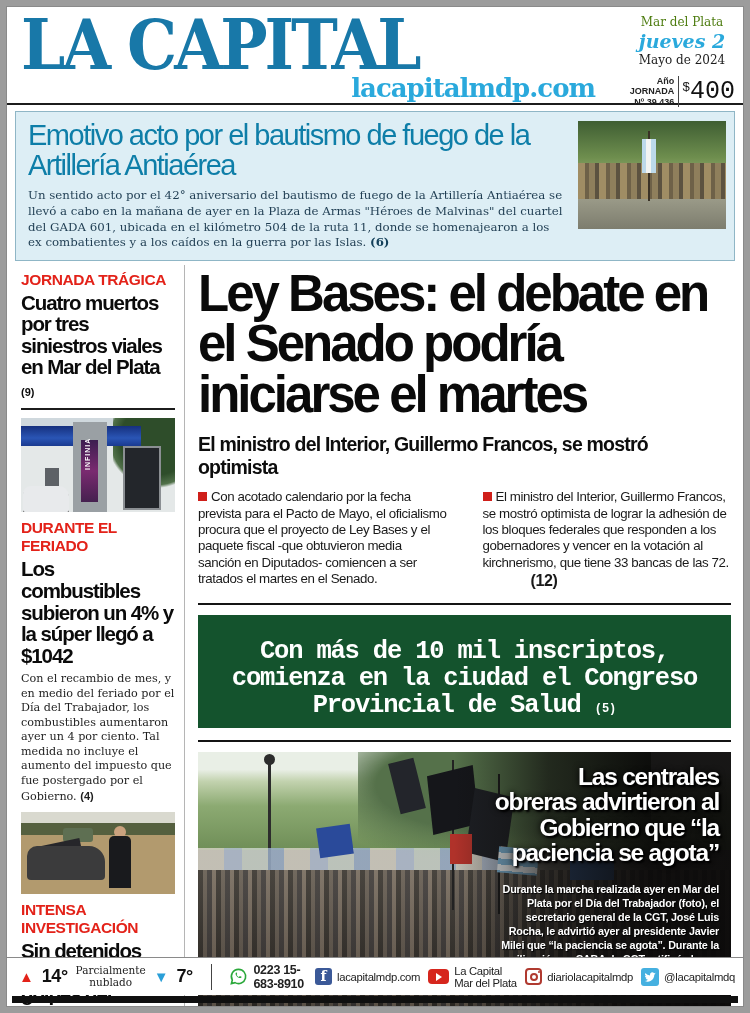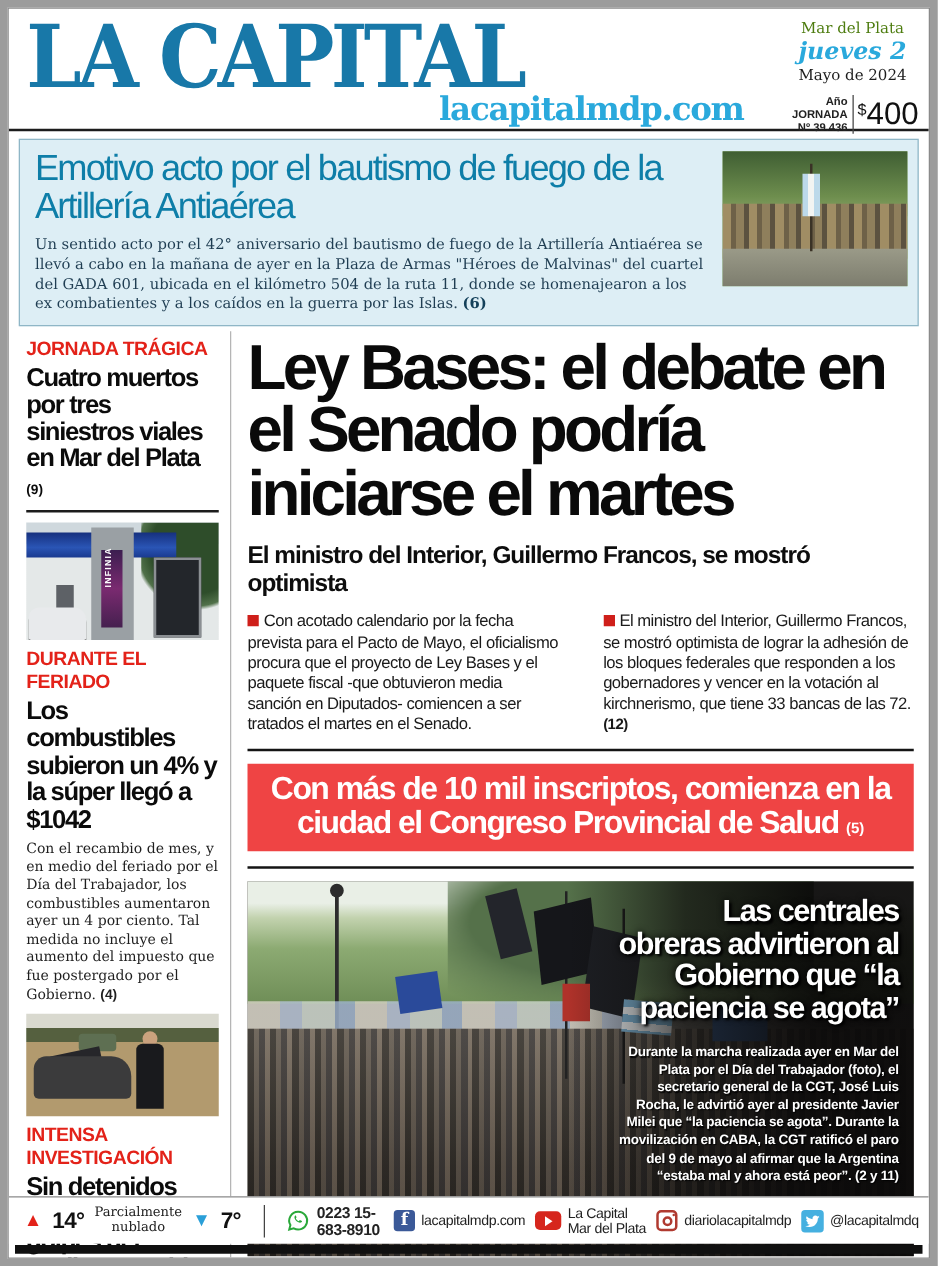--- a/index.html
+++ b/index.html
@@ -13,21 +13,21 @@
         letter-spacing:-3px;line-height:1.0;transform:scaleY(1.1);transform-origin:top left;white-space:nowrap;}
   .site{position:absolute;right:34px;bottom:0px;font-family:"DejaVu Serif",serif;font-weight:bold;
         font-size:26px;color:#2aa9dc;letter-spacing:-1px;}
   .dateblock{width:106px;text-align:center;padding-top:4px;}
   .city{font-family:"DejaVu Serif",serif;font-size:12px;color:#4d7c0f;}
   .day{font-family:"DejaVu Serif",serif;font-style:italic;font-weight:bold;font-size:19px;color:#2aa9dc;margin-top:1px;}
   .monthyear{font-family:"DejaVu Serif",serif;font-size:12px;color:#1c1c1c;margin-top:1px;}
   .edrow{display:flex;align-items:center;margin-top:9px;justify-content:flex-end;}
   .edleft{font-size:9px;font-weight:bold;text-align:right;line-height:1.15;color:#222;
           border-right:1px solid #444;padding-right:4px;}
-  .price{font-family:Liberation Sans, sans-serif;font-size:25px;color:#111;padding-left:3px;}
+  .price{font-family:Liberation Mono, monospace;font-size:25px;color:#111;padding-left:3px;}
   .price .cur{font-size:13px;vertical-align:7px;}
 
   
   .top-banner{margin:6px 8px 4px 8px;border:1px solid #8fb6c6;background:#ddeef5;display:flex;padding:9px 8px 9px 12px;}
   .tb-text{flex:1;padding-right:12px;}
   .tb-head{font-size:29px;font-weight:normal;color:#0e7ea8;letter-spacing:-1.5px;line-height:1.02;}
   .tb-body{margin-top:8px;font-family:"DejaVu Serif",serif;font-size:11.8px;color:#1f3d52;line-height:1.33;}
   .tb-body b{color:#14405a;}
   .tb-photo{width:148px;height:108px;position:relative;overflow:hidden;background:#7a9a5a;flex:none;}
   .tbp-trees{position:absolute;top:0;left:0;right:0;height:52px;background:linear-gradient(#3f5e33,#6e8e4e 70%,#8aa468);}
@@ -70,24 +70,24 @@
   .cp-head{position:absolute;bottom:56px;right:49px;width:12px;height:12px;background:#caa27e;border-radius:50%;}
   .cp-truck{position:absolute;top:16px;left:42px;width:30px;height:14px;background:#5e6f52;border-radius:3px;}
 
   
   .mh{font-size:51px;font-weight:bold;letter-spacing:-3px;line-height:0.99;color:#0a0a0a;margin-top:4px;}
   .sub{font-size:19.5px;font-weight:bold;letter-spacing:-0.8px;margin-top:13px;color:#0d0d0d;}
   .cols{display:flex;gap:36px;margin-top:10px;}
   .col{flex:1;min-width:0;}
   .col p{margin:0;font-size:13.3px;line-height:1.23;letter-spacing:-0.4px;color:#1a1a1a;}
   .bullet{display:inline-block;width:9px;height:9px;background:#cf1f1a;margin-right:4px;}
-  .col b{font-size:12px;}
+  .col b{font-size:16px;margin-left:48px;}
   .mdiv{border-top:2px solid #141414;margin:12px 0 10px 0;}
-  .strip{background:#ef4444;color:#fff;text-align:center;padding:7px 6px 9px 6px;font-weight:bold;
-         font-size:25.5px;letter-spacing:-1.2px;line-height:1.06;}
+  .strip{background:#14532d;color:#fff;text-align:center;padding:23px 6px 9px 6px;font-weight:bold;
+         font-size:25.5px;letter-spacing:-1.2px;line-height:1.06;font-family:Liberation Mono, monospace;}
   .strip .ref-sm{font-size:12px;color:#fff;}
 
   
   .bigphoto{position:relative;height:300px;margin-top:10px;overflow:hidden;background:#6c6a64;}
   .bp-sky{position:absolute;top:0;left:0;right:0;height:98px;
       background:linear-gradient(#e9efe6 0 18%,#c2d2ae 30%,#8caa72 55%,#6f8e57 100%);}
   .bp-treeshade{position:absolute;top:0;left:30%;width:55%;height:110px;
       background:radial-gradient(ellipse at 40% 30%,#55714a 0 40%,transparent 70%),
                  radial-gradient(ellipse at 75% 20%,#47603d 0 35%,transparent 65%);}
   .bp-lamp{position:absolute;top:8px;left:70px;width:3px;height:120px;background:#2c2c2c;}

